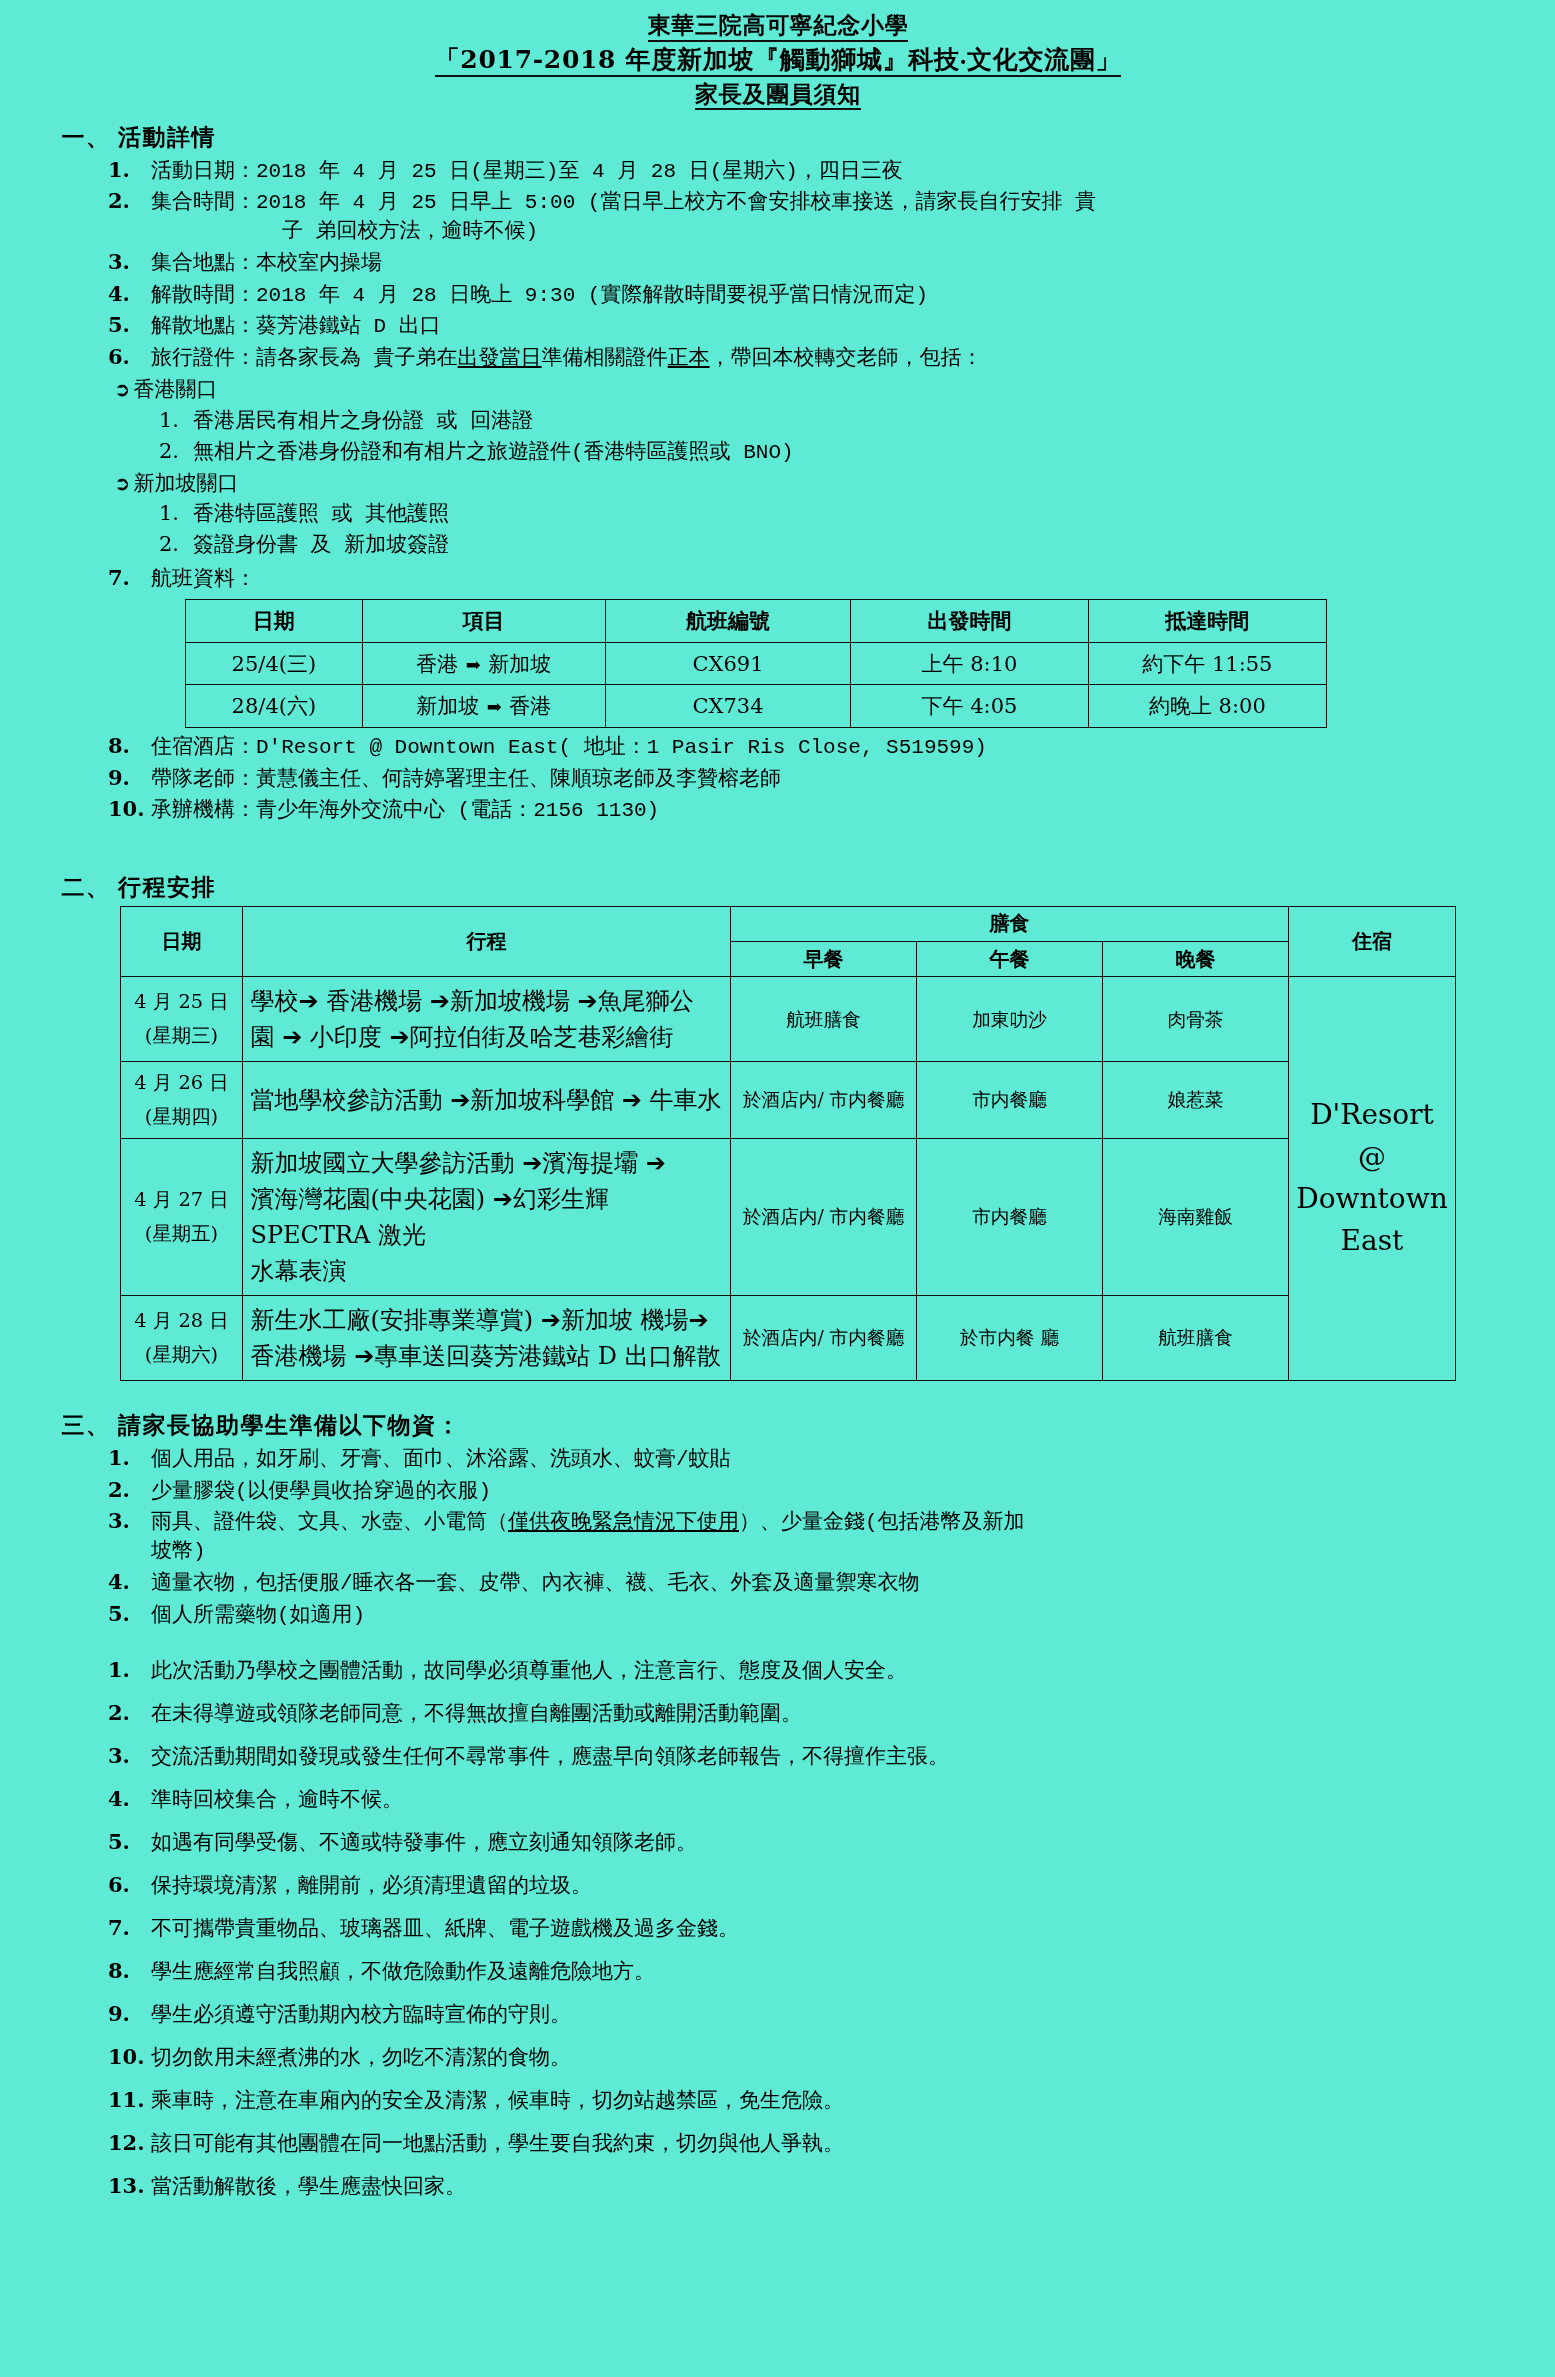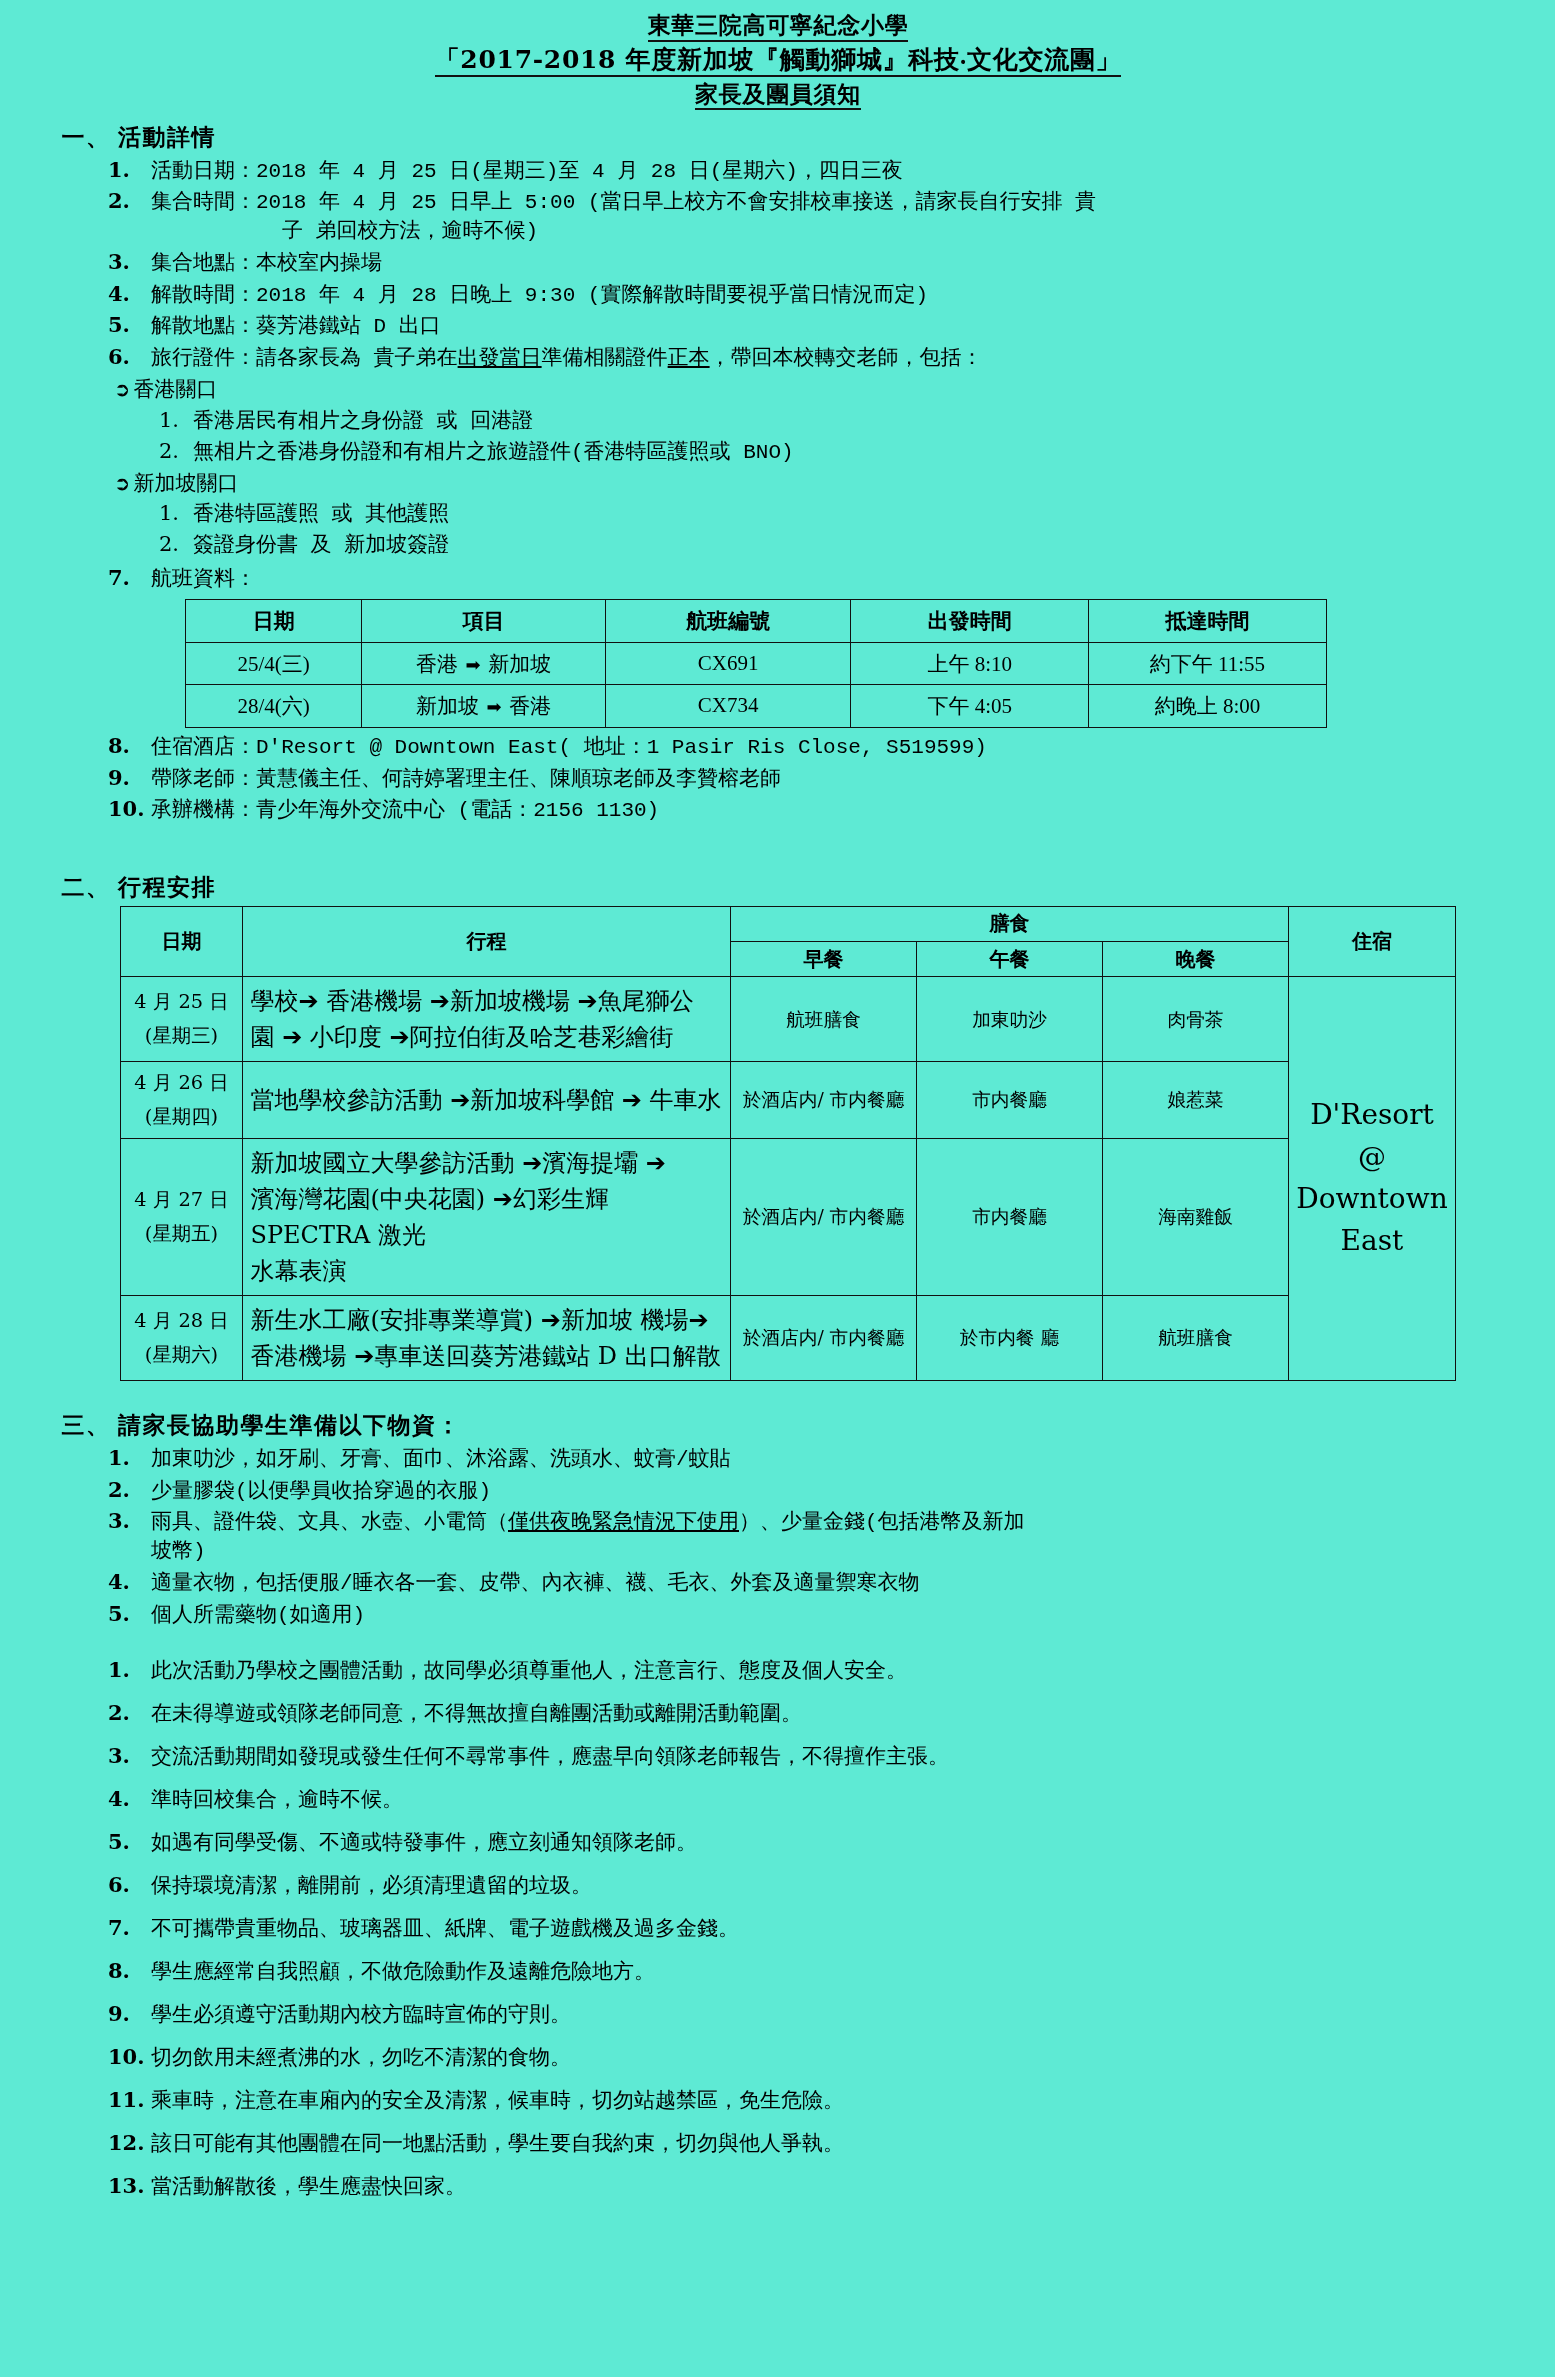--- a/index.html
+++ b/index.html
@@ -112,21 +112,21 @@
     vertical-align: middle;
     font-weight: normal;
     padding: 3.7px 4.5px;
   }
   
   #flight-table {
     margin: 4.5px 0 4.5px 140px;
     width: 1142px;
   }
   #flight-table th { font-weight: bold; font-size: 21px; padding: 6.7px 4.5px; }
-  #flight-table td { font-size: 21px; padding: 6.7px 4.5px; font-family: Liberation Serif, serif; }
+  #flight-table td { font-size: 21px; padding: 6.7px 4.5px; }
   .arrow { font-size: 18px; padding: 0 7.5px; }
 
   
   #itinerary-table {
     margin: 3px 0 0 75px;
     width: 1336px;
     table-layout: fixed;
   }
   #itinerary-table th { font-weight: bold; font-size: 20px; }
   #itinerary-table td { font-size: 24px; }
@@ -355,21 +355,21 @@
 
   <div class="gap-md"></div>
 
   <div class="sec-head">
     <span class="num">三、</span><span>請家長協助學生準備以下物資：</span>
   </div>
 
   <ol class="lvl1">
     <li>
       <span class="marker">1.</span>
-      <span class="body-cn">加東叻沙，如牙刷、牙膏、面巾、沐浴露、洗頭水、蚊膏/蚊貼</span>
+      <span class="body-cn">個人用品，如牙刷、牙膏、面巾、沐浴露、洗頭水、蚊膏/蚊貼</span>
     </li>
     <li>
       <span class="marker">2.</span>
       <span class="body-cn">少量膠袋(以便學員收拾穿過的衣服)</span>
     </li>
     <li>
       <span class="marker">3.</span>
       <span class="body-cn">雨具、證件袋、文具、水壺、小電筒（</span><span class="body-cn u">僅供夜晚緊急情況下使用</span><span class="body-cn">）、少量金錢(包括港幣及新加</span>
       <span class="cont body-cn" style="padding-left:0">坡幣)</span>
     </li>

